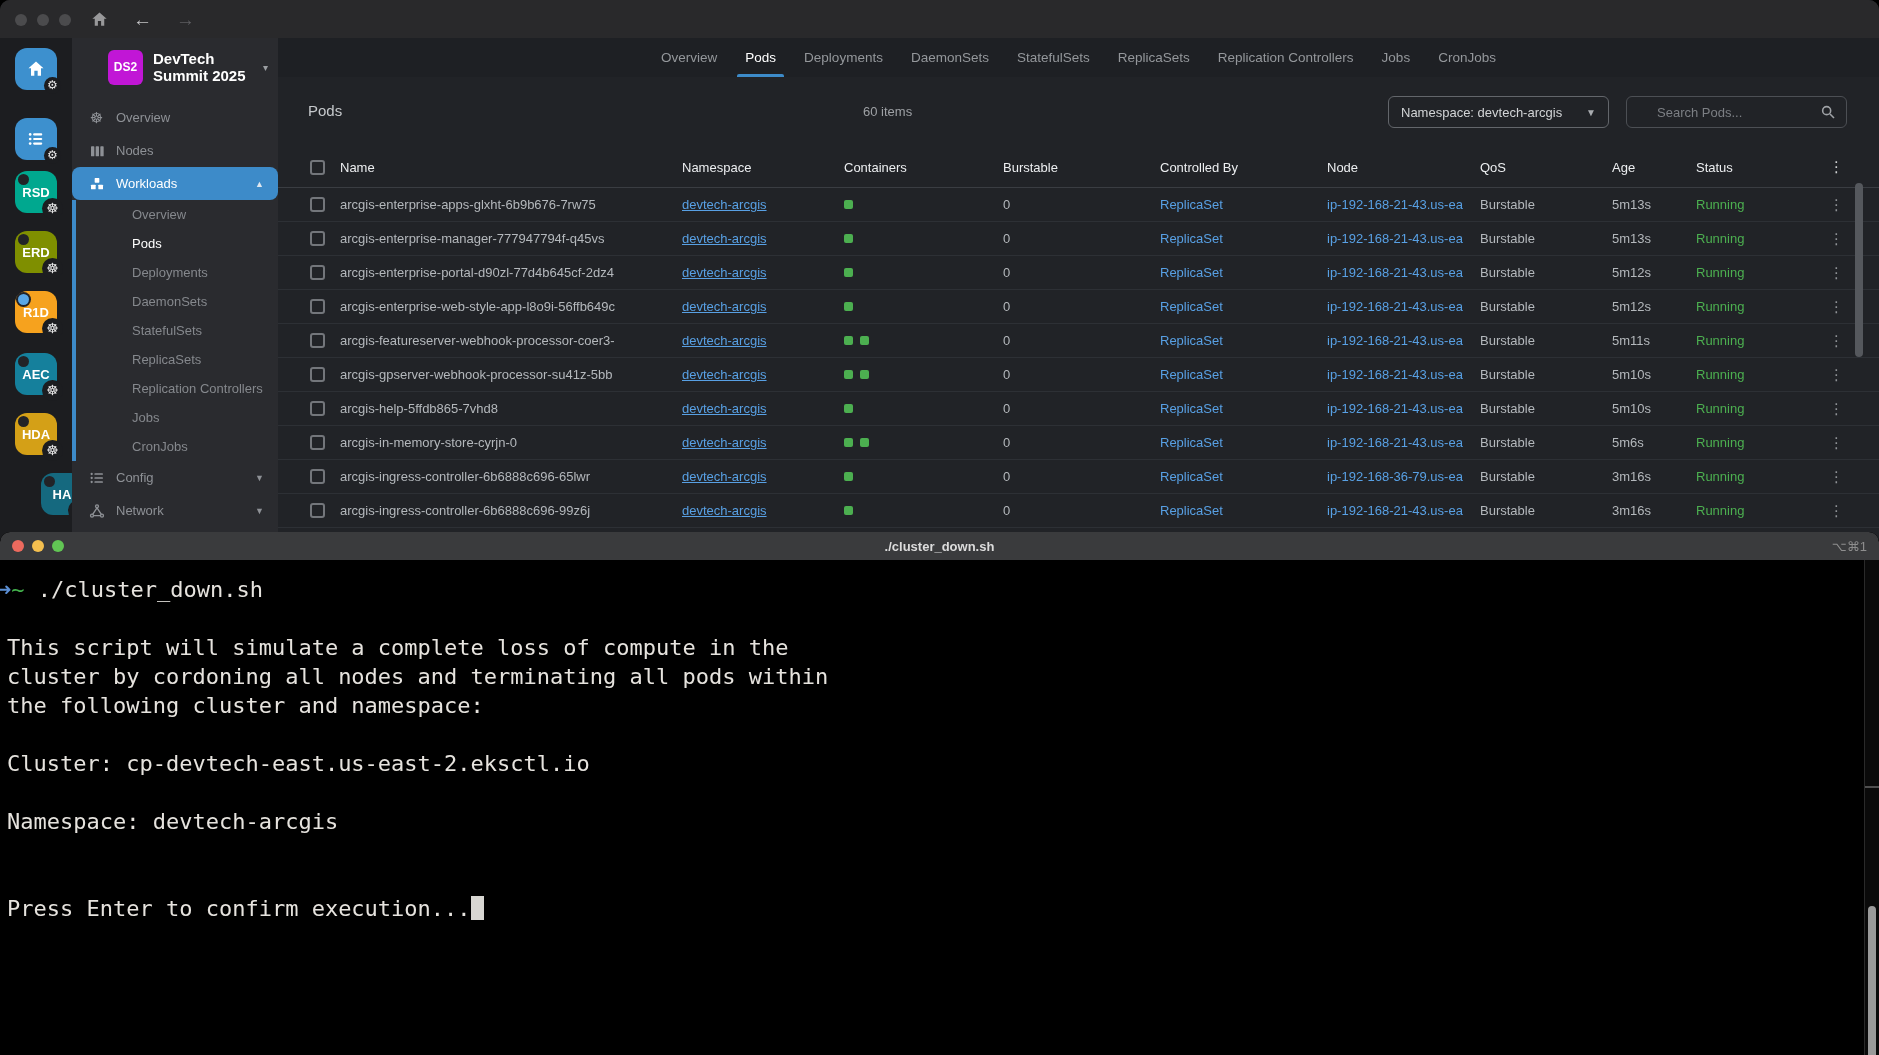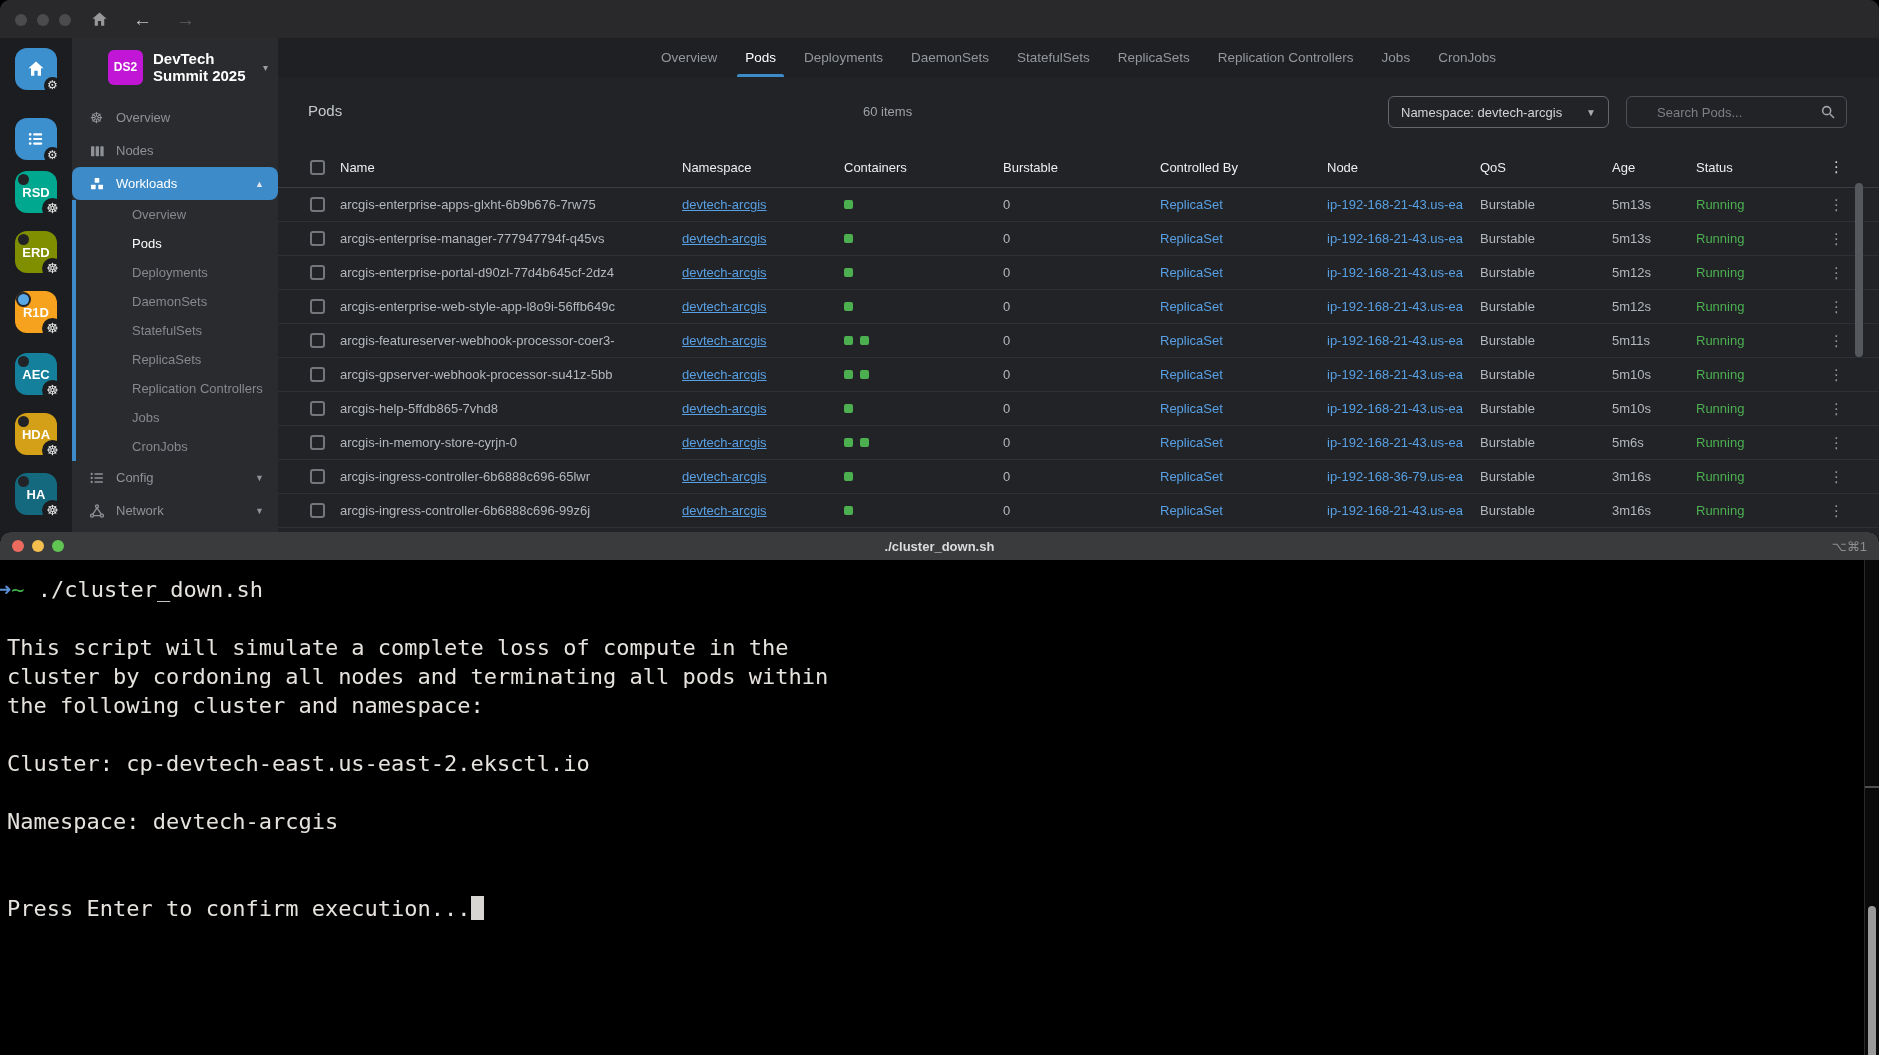--- a/index.html
+++ b/index.html
@@ -180,21 +180,21 @@
           <div class="tile" style="top: 315px; background: rgb(21, 128, 156);">
             <span>AEC</span>
             <div class="tiledot"></div>
             <div class="tbadge">☸</div>
           </div>
           <div class="tile" style="top: 375px; background: rgb(212, 160, 23);">
             <span>HDA</span>
             <div class="tiledot"></div>
             <div class="tbadge">☸</div>
           </div>
-          <div class="tile" style="top: 435px; background: rgb(21, 105, 127);">
+          <div class="tile" style="top: 435px; background: rgb(21, 105, 127); margin-left: 26px;">
             <span>HA</span>
             <div class="tiledot"></div>
             <div class="tbadge">☸</div>
           </div>
         </div>
 
       <div class="sidebar">
         <div class="sb-header">
           <div class="ds2">DS2</div>
           <div class="sb-title">

